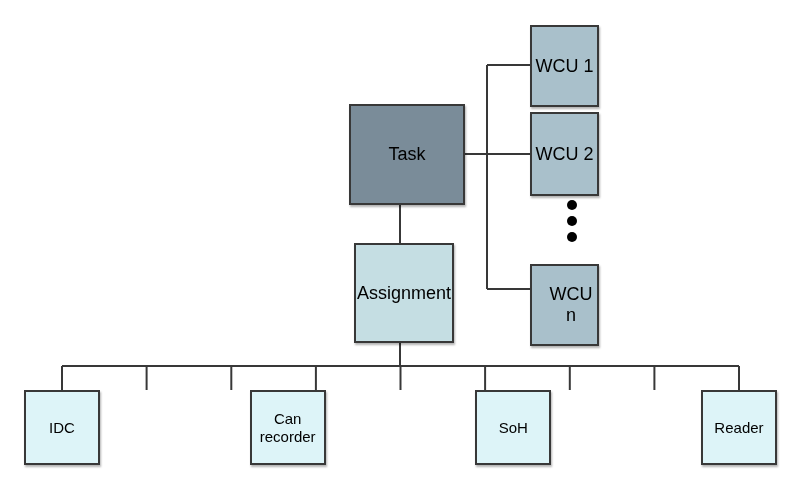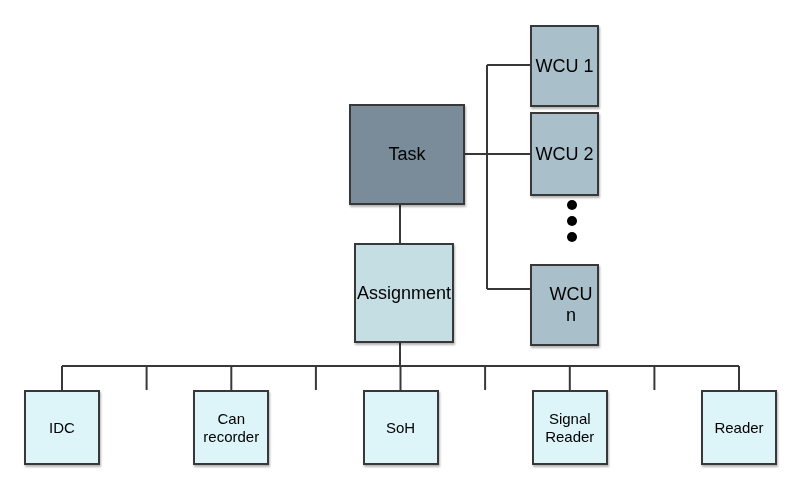--- a/index.html
+++ b/index.html
@@ -131,20 +131,17 @@
     <div class="node module">
       <span>IDC</span>
     </div>
     <div class="node module">
       <span>Can recorder</span>
     </div>
     <div class="node module">
       <span>SoH</span>
     </div>
     <div class="node module">
-      <span>Signal Reader</span>
-    </div>
-    <div class="node module">
       <span>Reader</span>
     </div>
   </div>
 
 </div>
 
 </body></html>

